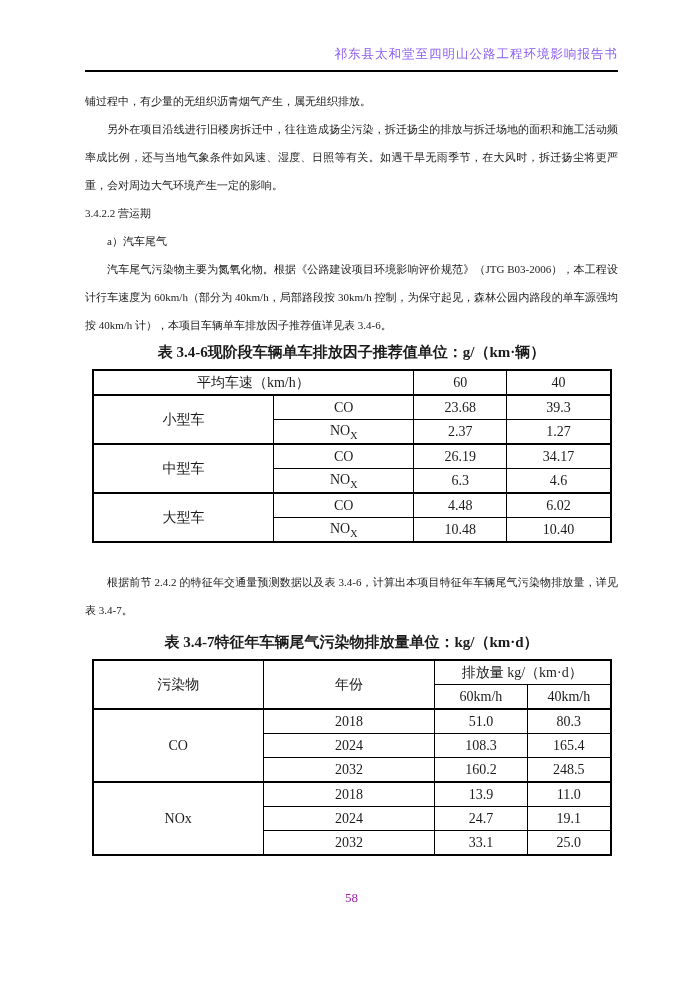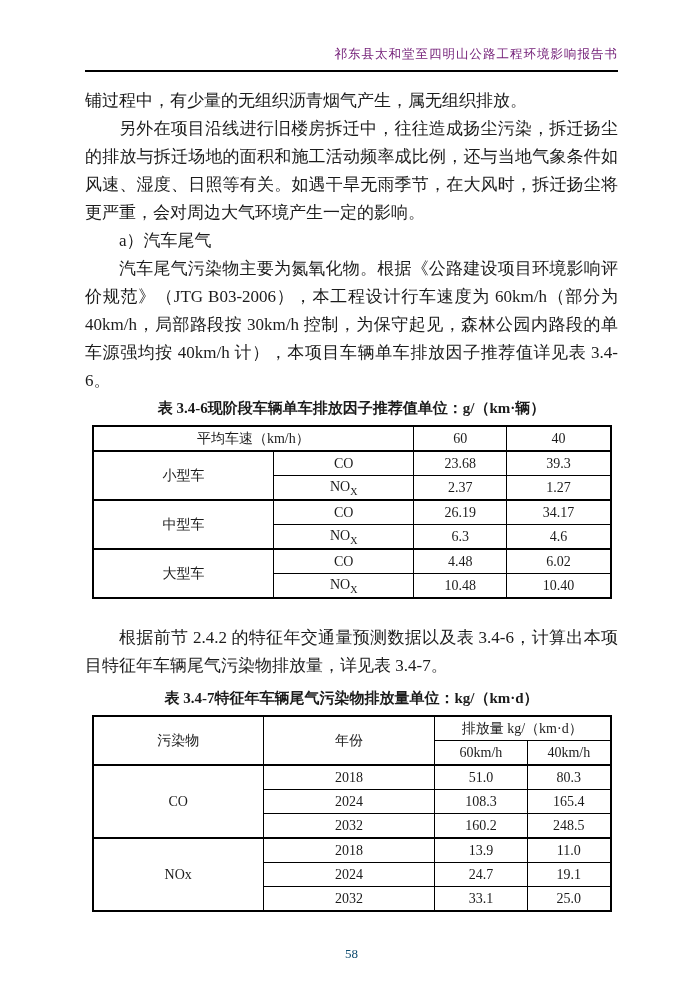--- a/index.html
+++ b/index.html
@@ -12,26 +12,26 @@
     font-family: "Liberation Serif", "DejaVu Serif", serif;
     color: #1b1b1b;
     box-sizing: border-box;
     padding: 46px 82px 0 85px;
     overflow: hidden;
   }
   .running-header {
     text-align: right;
     font-size: 12.5px;
     letter-spacing: 1px;
-    color: #701a75;
+    color: #8b5cf6;
     padding-bottom: 7px;
     border-bottom: 2px solid #000;
   }
   .body-text {
-    font-size: 17px;
+    font-size: 11px;
     line-height: 28px;
     text-align: justify;
     margin: 0;
   }
   .first-para { margin-top: 15px; }
   .indent { text-indent: 2em; }
   .table-caption {
     display: flex;
     justify-content: center;
     align-items: baseline;
@@ -57,36 +57,37 @@
     padding: 0 3px;
   }
   tr.thick-top > td { border-top: 2px solid #000; }
   sub.chem { font-size: 10px; }
   .para-after-table { margin-top: 25px; }
   .t2-caption { margin-top: 9px; text-align: center; }
   .page-number {
     text-align: center;
     font-size: 13px;
     margin-top: 34px;
-    color: #0c4a6e;
+    color: #a21caf;
   }
 </style>
 </head>
 <body>
 
 <div class="page">
 
   <div class="running-header">
     <span>祁东县太和堂至四明山公路工程环境影响报告书</span>
   </div>
 
   <p class="body-text first-para">铺过程中，有少量的无组织沥青烟气产生，属无组织排放。</p>
 
   <p class="body-text indent">另外在项目沿线进行旧楼房拆迁中，往往造成扬尘污染，拆迁扬尘的排放与拆迁场地的面积和施工活动频率成比例，还与当地气象条件如风速、湿度、日照等有关。如遇干旱无雨季节，在大风时，拆迁扬尘将更严重，会对周边大气环境产生一定的影响。</p>
 
+  <p class="body-text">3.4.2.2  营运期</p>
 
   <p class="body-text indent">a）汽车尾气</p>
 
   <p class="body-text indent">汽车尾气污染物主要为氮氧化物。根据《公路建设项目环境影响评价规范》（JTG B03-2006），本工程设计行车速度为 60km/h（部分为 40km/h，局部路段按 30km/h 控制，为保守起见，森林公园内路段的单车源强均按 40km/h 计），本项目车辆单车排放因子推荐值详见表 3.4-6。</p>
 
   <div class="table-caption">
     <span>表 3.4-6</span>
     <span>现阶段车辆单车排放因子推荐值</span>
     <span>单位：g/（km·辆）</span>
   </div>

